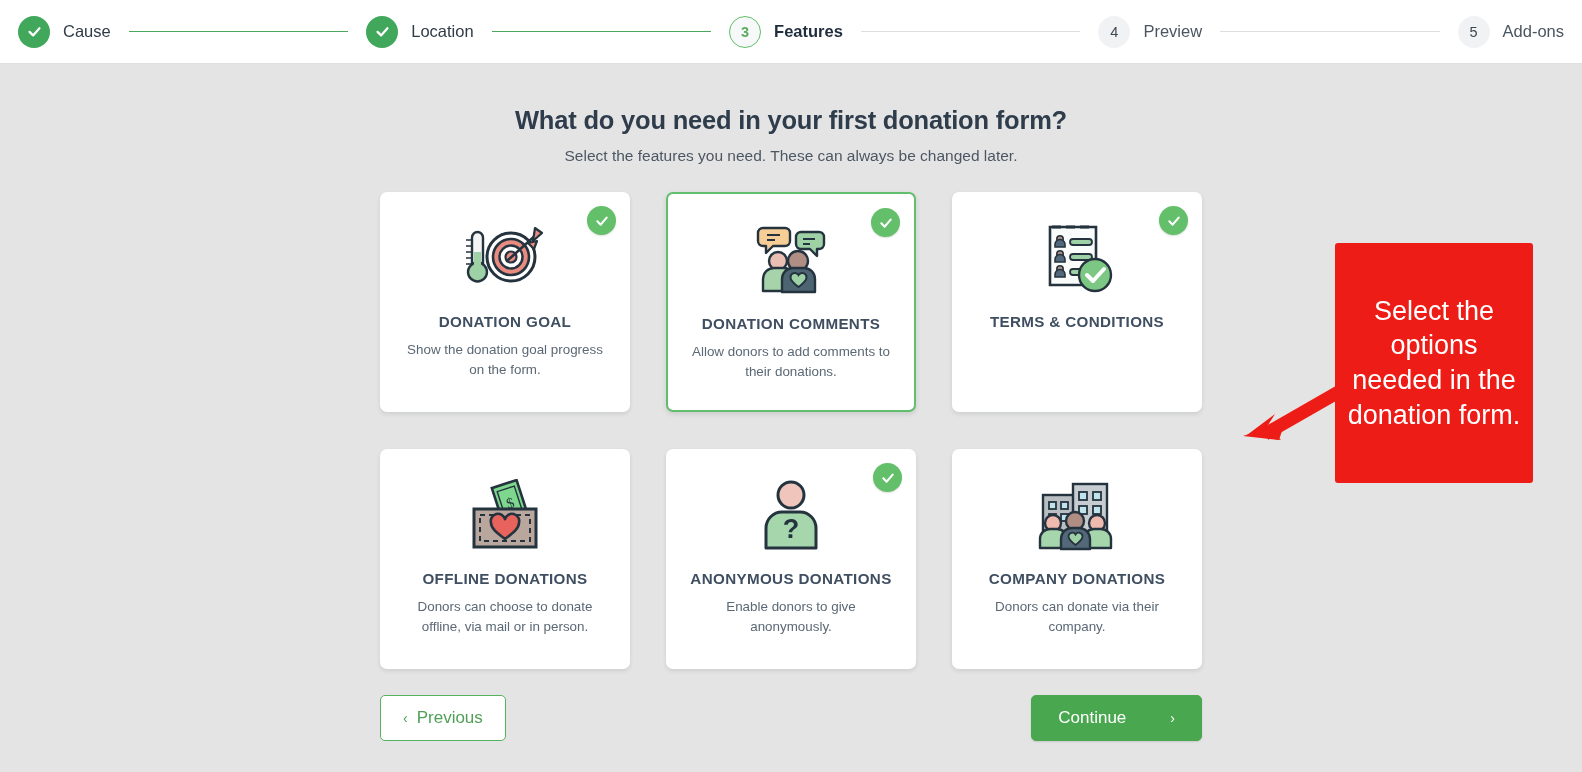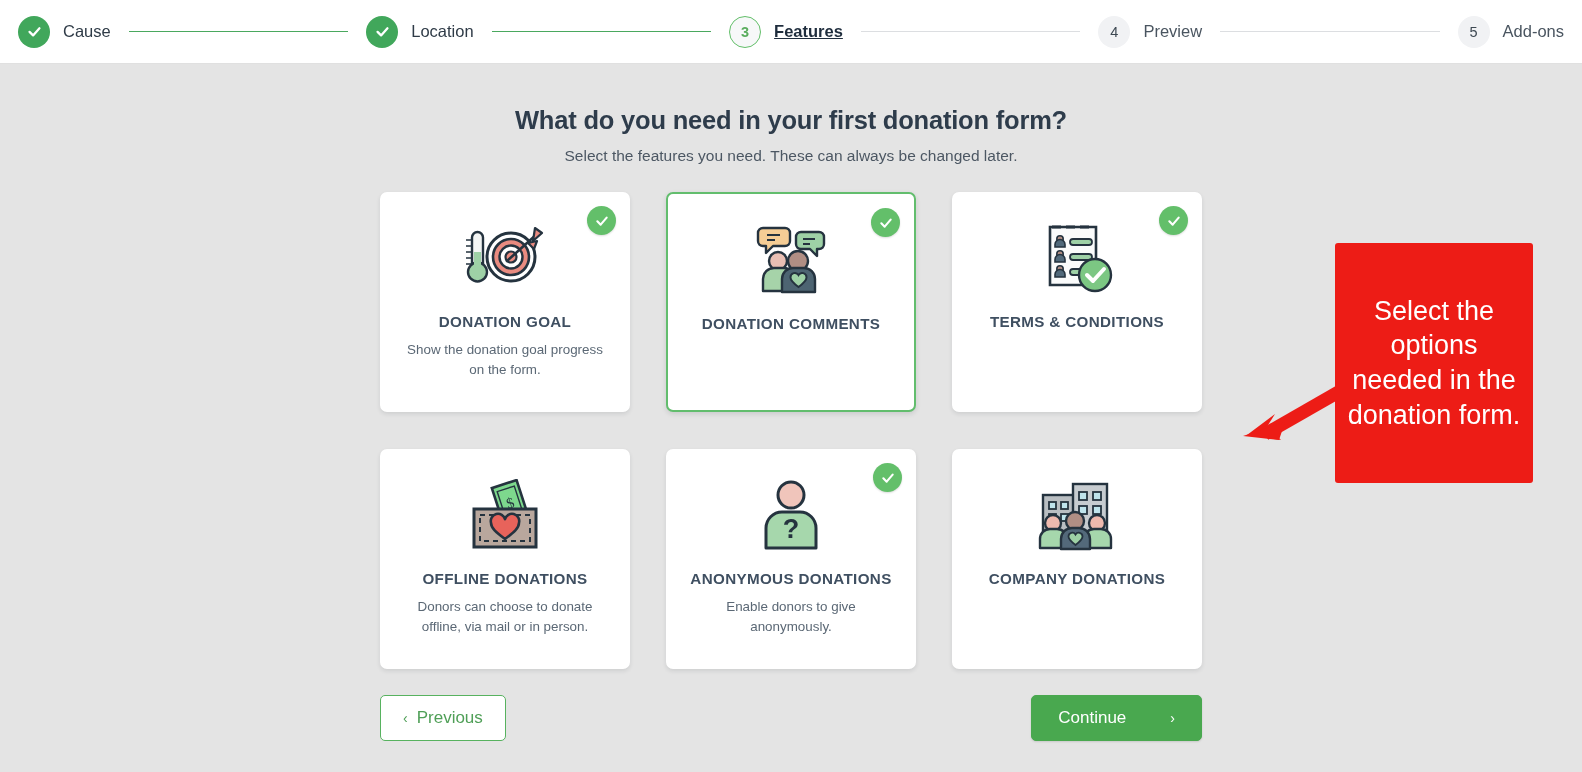--- a/index.html
+++ b/index.html
@@ -26,21 +26,21 @@
     display:flex; align-items:center; justify-content:center;
     font-size:14.5px; font-weight:600; flex:0 0 auto;
   }
   .step-circle.done{ background:#41a75b; color:#fff; }
   .step-circle.current{ background:#f7f8f9; border:1.5px solid #63bf6a; color:#5aad5e; }
   .step-circle.todo{ background:#f1f2f4; color:#3d4852; font-weight:400; }
   .step-circle .tick{ display:block; width:17px; height:17px; }
   .step-label{
     margin-left:13px; font-size:16.5px; color:#2f3b47; white-space:nowrap;
   }
-  .step-label.current{ font-weight:bold; color:#1f2d3d;text-decoration:underline; }
+  .step-label.current{ font-weight:bold; color:#1f2d3d; }
   .step-label.todo{ color:#4a5560; }
   .connector{ flex:1 1 auto; height:0; border-top:1.4px solid; margin:0 18px; min-width:30px; }
   .connector.green{ border-color:#4aa85e; }
   .connector.grey{ border-color:#dcdee1; }
 
   
   .page{
     position:absolute; top:64px; left:0; right:0; bottom:0;
     background:#e4e4e4;
   }
@@ -224,20 +224,21 @@
               <path d="M18 12h13M18 17h8M54 16h12M54 21h7"></path>
             </g>
       <circle cx="29" cy="38" r="9" fill="#e9bfb4" stroke="#25333f" stroke-width="2.4"></circle>
       <path d="M14 68v-12a11 11 0 0 1 11-11h10a11 11 0 0 1 11 11v12z" fill="#a6d3a9" stroke="#25333f" stroke-width="2.4" stroke-linejoin="round"></path>
       <circle cx="49" cy="38" r="10" fill="#b08e84" stroke="#25333f" stroke-width="2.4"></circle>
       <path d="M33 69V56a11 11 0 0 1 11-11h11a11 11 0 0 1 11 11v13z" fill="#4d6472" stroke="#25333f" stroke-width="2.4" stroke-linejoin="round"></path>
       <path d="M49.5 64c-5-3.8-8-6.3-8-9.6a4.3 4.3 0 0 1 8-2.3 4.3 4.3 0 0 1 8 2.3c0 3.3-3 5.8-8 9.6z" fill="#9ed1a6" stroke="#25333f" stroke-width="2"></path>
     </svg>
         </div>
         <div class="card-title">DONATION COMMENTS</div>
+        <div class="card-desc">Allow donors to add comments to their donations.</div>
       </div>
       <div class="card">
         <div class="check-badge">
           <svg viewBox="0 0 24 24" fill="none">
             <path d="M5 12.5 L10 17.5 L19 7" stroke="#fff" stroke-width="3.2" stroke-linecap="round" stroke-linejoin="round"></path>
           </svg>
         </div>
         <div class="card-icon">
           <svg width="78" height="76" viewBox="0 0 78 76">
       <path d="M12 7h46v58H12z" fill="#fafbfb" stroke="#25333f" stroke-width="2.6"></path>
@@ -313,20 +314,21 @@
       <circle cx="18" cy="44" r="8" fill="#eeb9ae" stroke="#25333f" stroke-width="2.4"></circle>
       <path d="M5 69V60a10 10 0 0 1 10-10h7a10 10 0 0 1 10 10v9z" fill="#a6d7ac" stroke="#25333f" stroke-width="2.4" stroke-linejoin="round"></path>
       <circle cx="62" cy="44" r="8" fill="#eeb9ae" stroke="#25333f" stroke-width="2.4"></circle>
       <path d="M49 69V60a10 10 0 0 1 10-10h7a10 10 0 0 1 10 10v9z" fill="#a6d7ac" stroke="#25333f" stroke-width="2.4" stroke-linejoin="round"></path>
       <circle cx="40" cy="42" r="9" fill="#b08e84" stroke="#25333f" stroke-width="2.4"></circle>
       <path d="M26 70V60a11 11 0 0 1 11-11h7a11 11 0 0 1 11 11v10z" fill="#53697a" stroke="#25333f" stroke-width="2.4" stroke-linejoin="round"></path>
       <path d="M40.5 66c-4.5-3.4-7-5.6-7-8.5a3.8 3.8 0 0 1 7-2 3.8 3.8 0 0 1 7 2c0 2.9-2.5 5.1-7 8.5z" fill="#9ed1a6" stroke="#25333f" stroke-width="1.8"></path>
     </svg>
         </div>
         <div class="card-title">COMPANY DONATIONS</div>
+        <div class="card-desc">Donors can donate via their company.</div>
       </div>
     </div>
 
   <div class="buttons">
     <button class="btn btn-prev">
       <span class="chev">‹</span>
       <span>Previous</span>
     </button>
     <button class="btn btn-next">
       <span>Continue</span>

